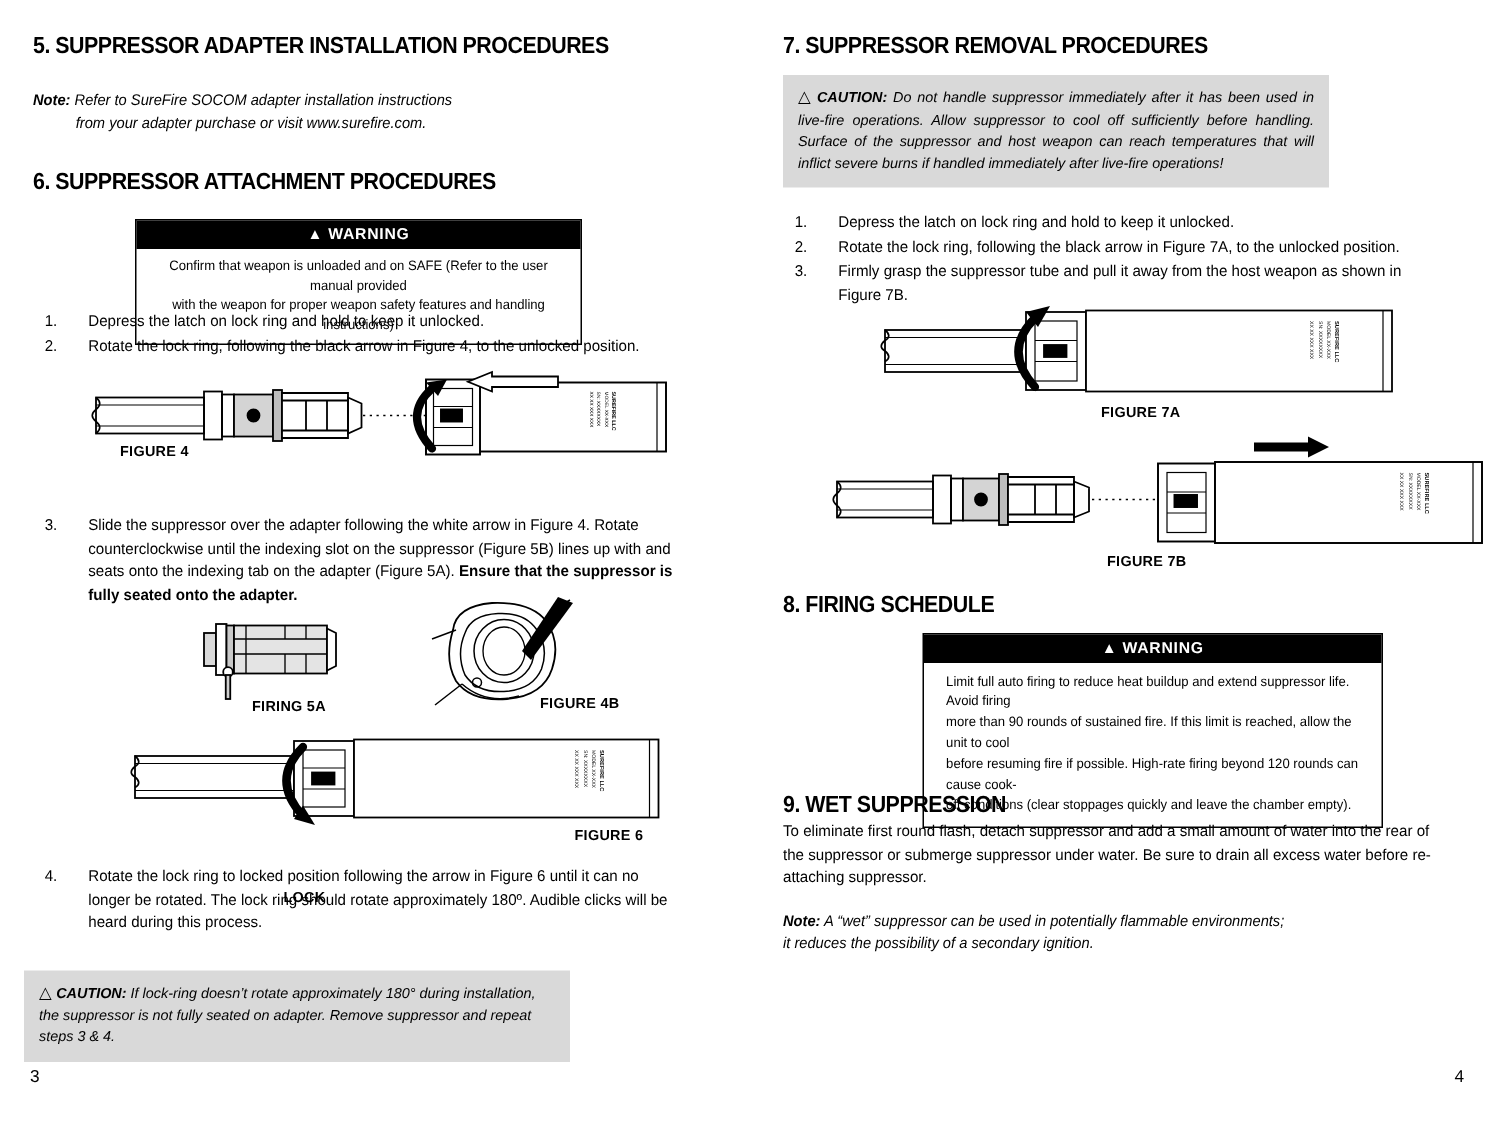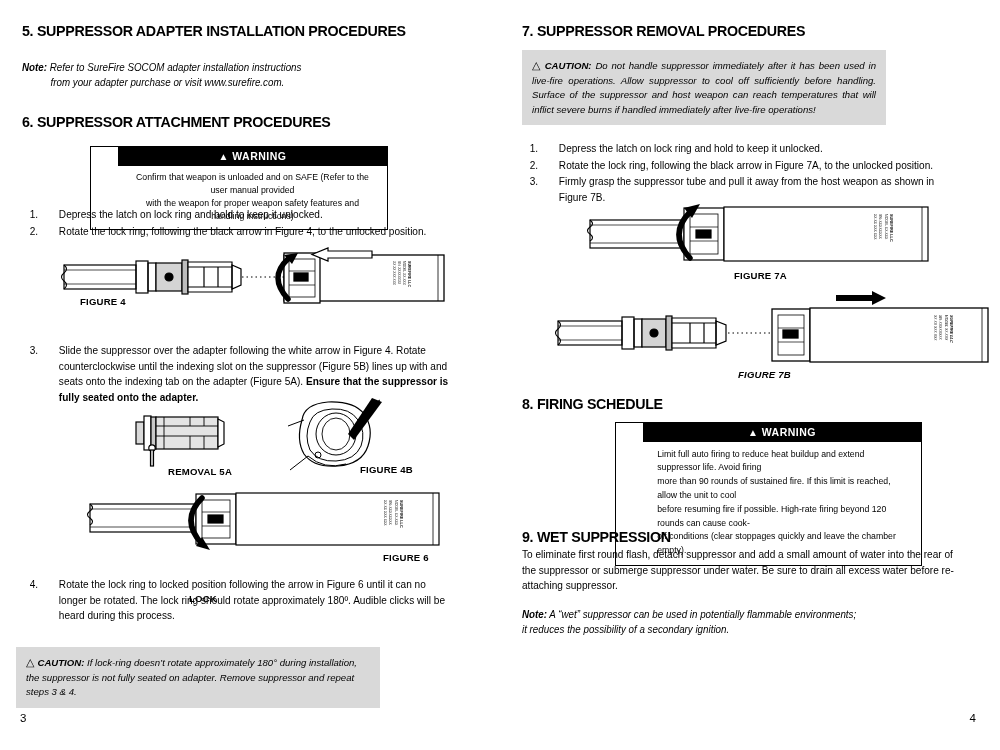--- a/index.html
+++ b/index.html
@@ -57,21 +57,20 @@
     font-style: italic;
     font-weight: bold;
   }
   .note-indent { padding-left: 30px; }
 
   
   .warning-box {
     border: 1.5px solid #000;
     background: #ffffff;
     box-sizing: border-box;
-    padding-left: 27px;
   }
   .warning-bar {
     background: #000000;
     color: #ffffff;
     text-align: center;
     font-size: 10.5px;
     font-weight: bold;
     letter-spacing: 0.5px;
     padding: 3px 0 3.5px 0;
   }
@@ -265,21 +264,21 @@
           <line x1="60" y1="9" x2="60" y2="18" stroke-width="0.9"></line>
           <line x1="60" y1="28" x2="60" y2="41" stroke-width="0.9"></line>
           <line x1="74" y1="9" x2="74" y2="18" stroke-width="0.9"></line>
           <line x1="74" y1="28" x2="74" y2="41" stroke-width="0.9"></line>
           <path d="M88 11 L94 14 L94 36 L88 39 Z" fill="#ffffff"></path>
 
           <circle cx="22" cy="40" r="3.2" fill="#ffffff"></circle>
           <rect x="20.5" y="42" width="3" height="16" fill="#cfcfcf"></rect>
         </g>
       </svg>
-      <div class="fig-label" style="top:58px; left:38px;">REMOVAL 5A</div>
+      <div class="fig-label" style="top:58px; left:38px;">FIRING 5A</div>
     </div>
 
     <div class="fig-wrap" style="top:398px; left:262px;">
       <svg width="120" height="78" viewBox="0 0 120 78">
         <g fill="none" stroke="#000" stroke-width="1.2">
           <path d="M18 22 Q20 6 44 4 Q70 3 80 16 Q90 30 84 48 Q78 66 54 68 Q30 70 20 56 Q12 42 18 22 Z"></path>
           <path d="M26 24 Q30 12 48 11 Q66 10 74 22 Q82 34 77 48 Q71 62 52 63 Q34 64 26 52 Q20 38 26 24 Z" stroke-width="1"></path>
           <ellipse cx="52" cy="36" rx="20" ry="21" stroke-width="1"></ellipse>
           <ellipse cx="52" cy="36" rx="14" ry="16" stroke-width="0.9"></ellipse>
           <circle cx="34" cy="57" r="3" stroke-width="1"></circle>
@@ -391,21 +390,21 @@
         <g transform="translate(306,14) rotate(90)">
           <text x="0" y="0" font-family="Liberation Sans, sans-serif" font-size="3.8" font-weight="bold" fill="#000">SUREFIRE LLC</text>
           <text x="0" y="5.5" font-family="Liberation Sans, sans-serif" font-size="3.4" fill="#000">MODEL XX-XXX</text>
           <text x="0" y="11" font-family="Liberation Sans, sans-serif" font-size="3.4" fill="#000">SN: XXXXXXXX</text>
           <text x="0" y="16.5" font-family="Liberation Sans, sans-serif" font-size="3.4" fill="#000">XX XX XXX XXX</text>
         </g>
       </svg>
       <div class="fig-label" style="top:70px; left:150px;">FIGURE 7A</div>
     </div>
 
-    <div class="fig-wrap" style="top:303px; left:28px;font-style:italic;">
+    <div class="fig-wrap" style="top:303px; left:28px;">
       <svg width="444" height="66" viewBox="0 0 444 66">
         <g fill="none" stroke="#000" stroke-width="1.2">
 
           <path d="M8 18 q5 4 0 8 q-5 4 0 8 q5 4 0 8" stroke-width="1.1"></path>
           <rect x="8" y="18" width="64" height="24"></rect>
           <line x1="8" y1="23" x2="72" y2="23" stroke-width="0.7"></line>
           <line x1="8" y1="37" x2="72" y2="37" stroke-width="0.7"></line>
 
           <rect x="72" y="14" width="12" height="32"></rect>
           <rect x="84" y="16" width="8" height="28"></rect>

